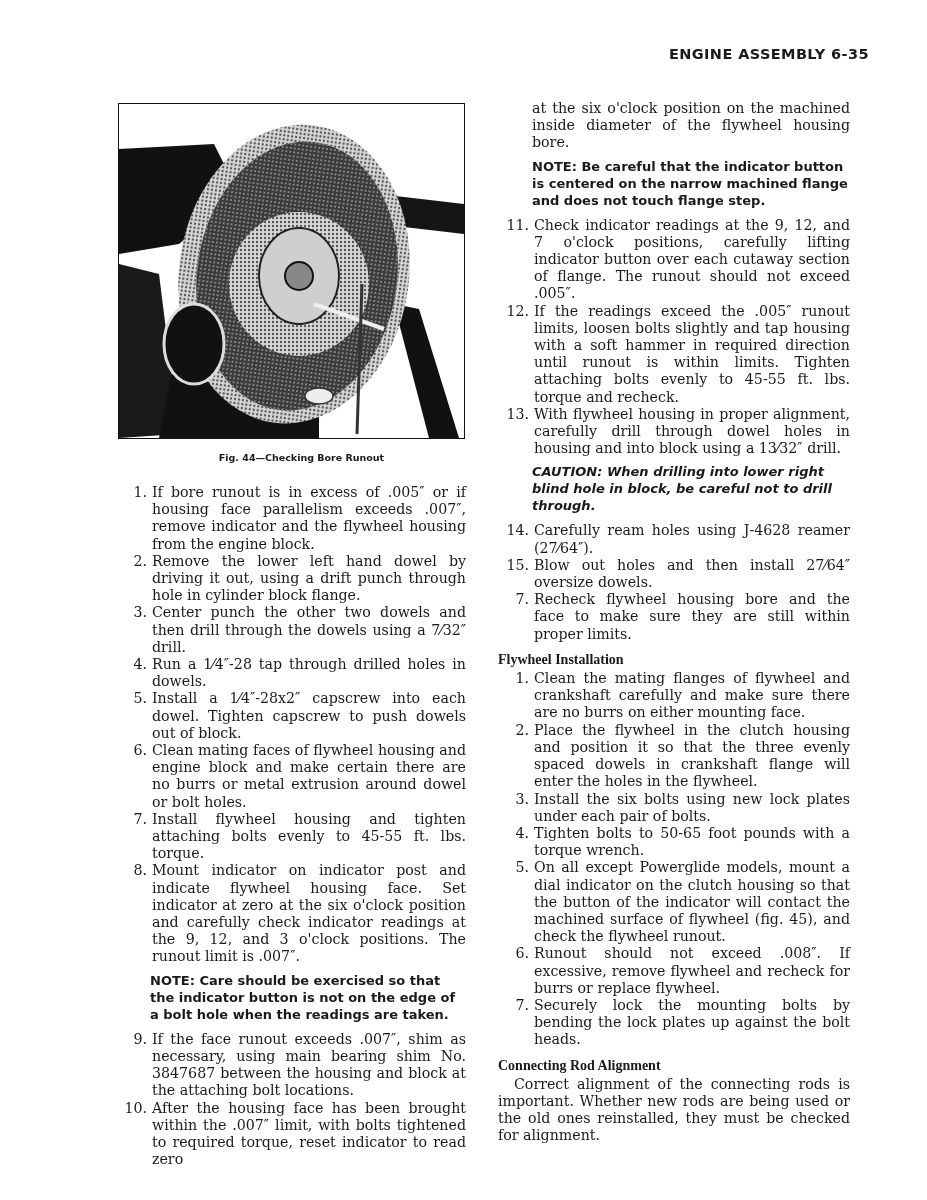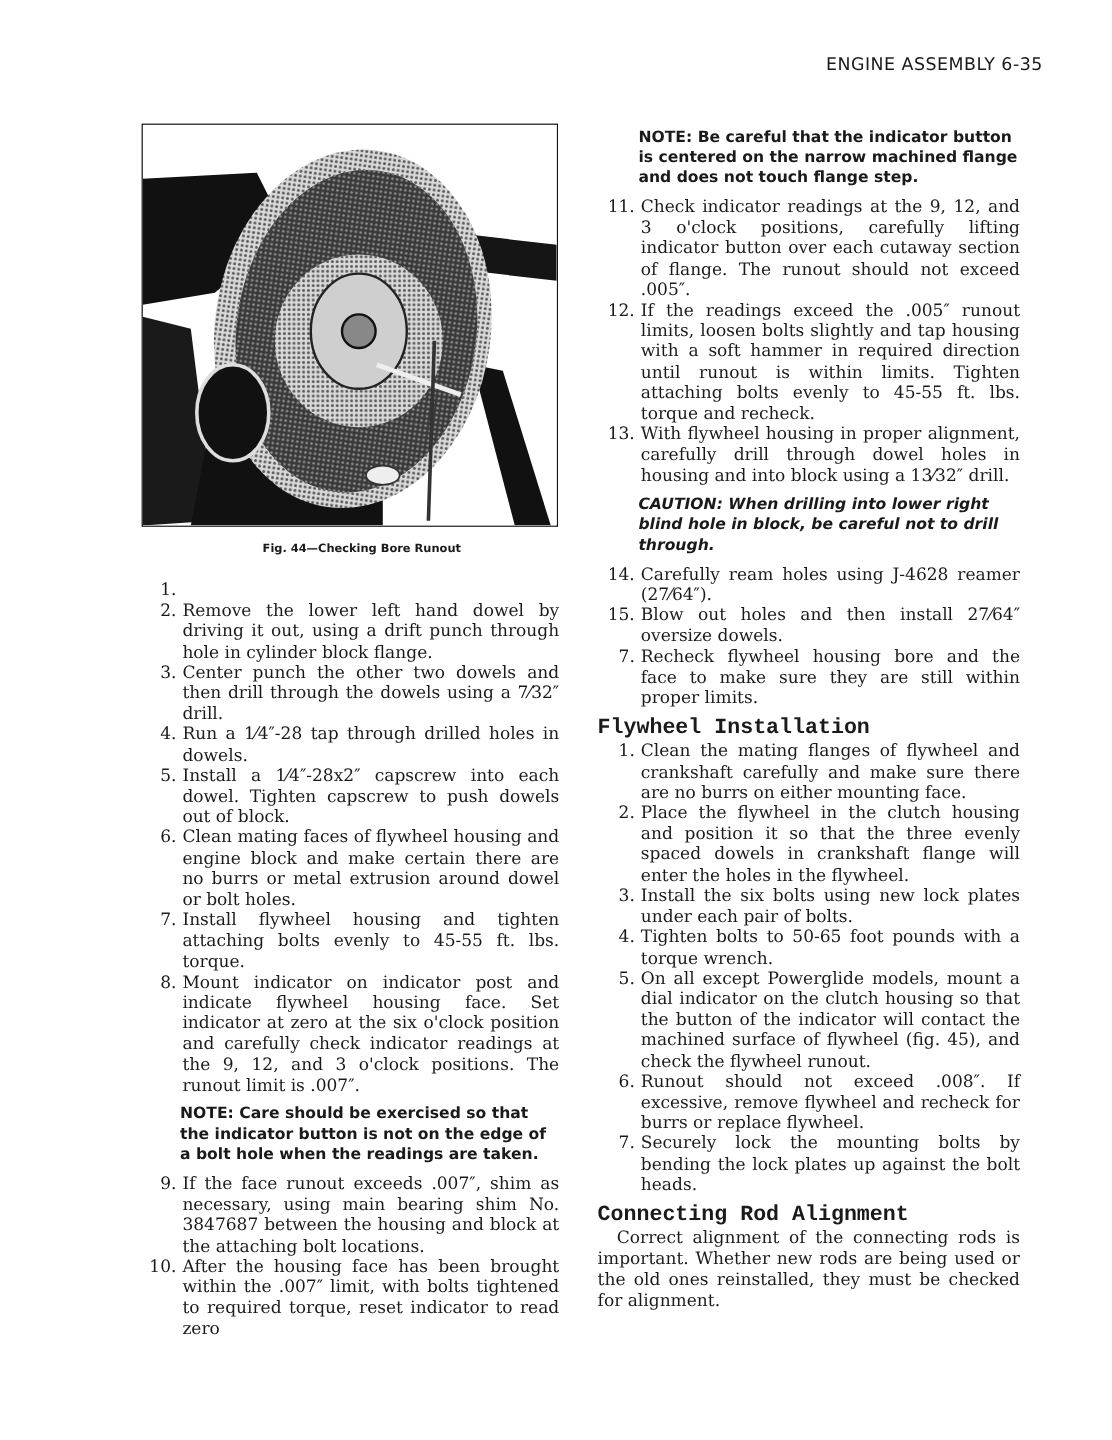--- a/index.html
+++ b/index.html
@@ -1,29 +1,29 @@
 <!DOCTYPE html>
 <html><head>
 <meta charset="utf-8">
 <style>
   html, body { margin: 0; padding: 0; background: #ffffff; }
   body { width: 927px; height: 1200px; position: relative; overflow: hidden; color: #1a1a1a; }
-  .header { position: absolute; top: 46px; right: 58px; font-family: "DejaVu Sans", sans-serif; font-weight: normal; font-size: 14.5px; letter-spacing: 0.4px; text-align: center; }
+  .header { position: absolute; top: 46px; right: 58px; font-family: "DejaVu Sans", sans-serif; font-weight: bold; font-size: 14.5px; letter-spacing: 0.4px; text-align: center; }
   .col { position: absolute; font-family: "DejaVu Serif", serif; font-size: 14.2px; line-height: 17.2px; }
   .col-left { left: 116px; top: 484px; width: 350px; }
   .col-right { left: 498px; top: 100px; width: 352px; }
   .figure { position: absolute; left: 118px; top: 103px; width: 345px; height: 334px; border: 1.5px solid #111; overflow: hidden; background: #fff; }
   .caption { position: absolute; left: 129px; top: 452px; width: 345px; text-align: center; font-family: "DejaVu Sans", sans-serif; font-weight: bold; font-size: 9.5px; }
   .step { display: flex; text-align: justify; }
   .step .num { width: 31px; text-align: right; padding-right: 5px; flex: none; }
   .step .txt { flex: 1; }
   .note { font-family: "DejaVu Sans", sans-serif; font-weight: bold; font-size: 13px; line-height: 17px; margin: 6px 0 8px 34px; }
   .note.italic { font-style: italic; }
   .cont { padding-left: 34px; text-align: justify; }
-  .section-head { font-family: Liberation Mono, monospace; font-weight: bold; font-size: 18px; margin: 8px 0 2px 0; }
+  .section-head { font-family: Liberation Serif, serif; font-weight: bold; font-size: 14px; margin: 8px 0 2px 0; }
   .para { text-indent: 16px; text-align: justify; }
 </style>
 </head>
 <body>
 
 <div class="header">ENGINE ASSEMBLY 6-35</div>
 
 <div class="figure">
   <svg width="345" height="334" viewBox="0 0 345 334">
     <defs>
@@ -51,20 +51,21 @@
     <line x1="195" y1="200" x2="265" y2="225" stroke="#eee" stroke-width="4"></line>
     <line x1="243" y1="180" x2="238" y2="330" stroke="#333" stroke-width="3"></line>
     <ellipse cx="200" cy="292" rx="14" ry="8" fill="#eee" stroke="#333" stroke-width="1.5"></ellipse>
   </svg>
 </div>
 <div class="caption">Fig. 44—Checking Bore Runout</div>
 
 <div class="col col-left">
   <div class="step">
       <span class="num">1.</span>
+      <span class="txt">If bore runout is in excess of .005″ or if housing face parallelism exceeds .007″, remove indicator and the flywheel housing from the engine block.</span>
     </div>
   <div class="step">
       <span class="num">2.</span>
       <span class="txt">Remove the lower left hand dowel by driving it out, using a drift punch through hole in cylinder block flange.</span>
     </div>
   <div class="step">
       <span class="num">3.</span>
       <span class="txt">Center punch the other two dowels and then drill through the dowels using a 7⁄32″ drill.</span>
     </div>
   <div class="step">
@@ -92,24 +93,25 @@
       <span class="num">9.</span>
       <span class="txt">If the face runout exceeds .007″, shim as necessary, using main bearing shim No. 3847687 between the housing and block at the attaching bolt locations.</span>
     </div>
   <div class="step">
       <span class="num">10.</span>
       <span class="txt">After the housing face has been brought within the .007″ limit, with bolts tightened to required torque, reset indicator to read zero</span>
     </div>
 </div>
 
 <div class="col col-right">
+  <div class="cont">at the six o'clock position on the machined inside diameter of the flywheel housing bore.</div>
   <div class="note">NOTE: Be careful that the indicator button is centered on the narrow machined flange and does not touch flange step.</div>
   <div class="step">
       <span class="num">11.</span>
-      <span class="txt">Check indicator readings at the 9, 12, and 3 o'clock positions, carefully lifting indicator button over each cutaway section of flange. The runout should not exceed .005″.</span>
+      <span class="txt">Check indicator readings at the 9, 12, and 7 o'clock positions, carefully lifting indicator button over each cutaway section of flange. The runout should not exceed .005″.</span>
     </div>
   <div class="step">
       <span class="num">12.</span>
       <span class="txt">If the readings exceed the .005″ runout limits, loosen bolts slightly and tap housing with a soft hammer in required direction until runout is within limits. Tighten attaching bolts evenly to 45-55 ft. lbs. torque and recheck.</span>
     </div>
   <div class="step">
       <span class="num">13.</span>
       <span class="txt">With flywheel housing in proper alignment, carefully drill through dowel holes in housing and into block using a 13⁄32″ drill.</span>
     </div>
   <div class="note italic">CAUTION: When drilling into lower right blind hole in block, be careful not to drill through.</div>

